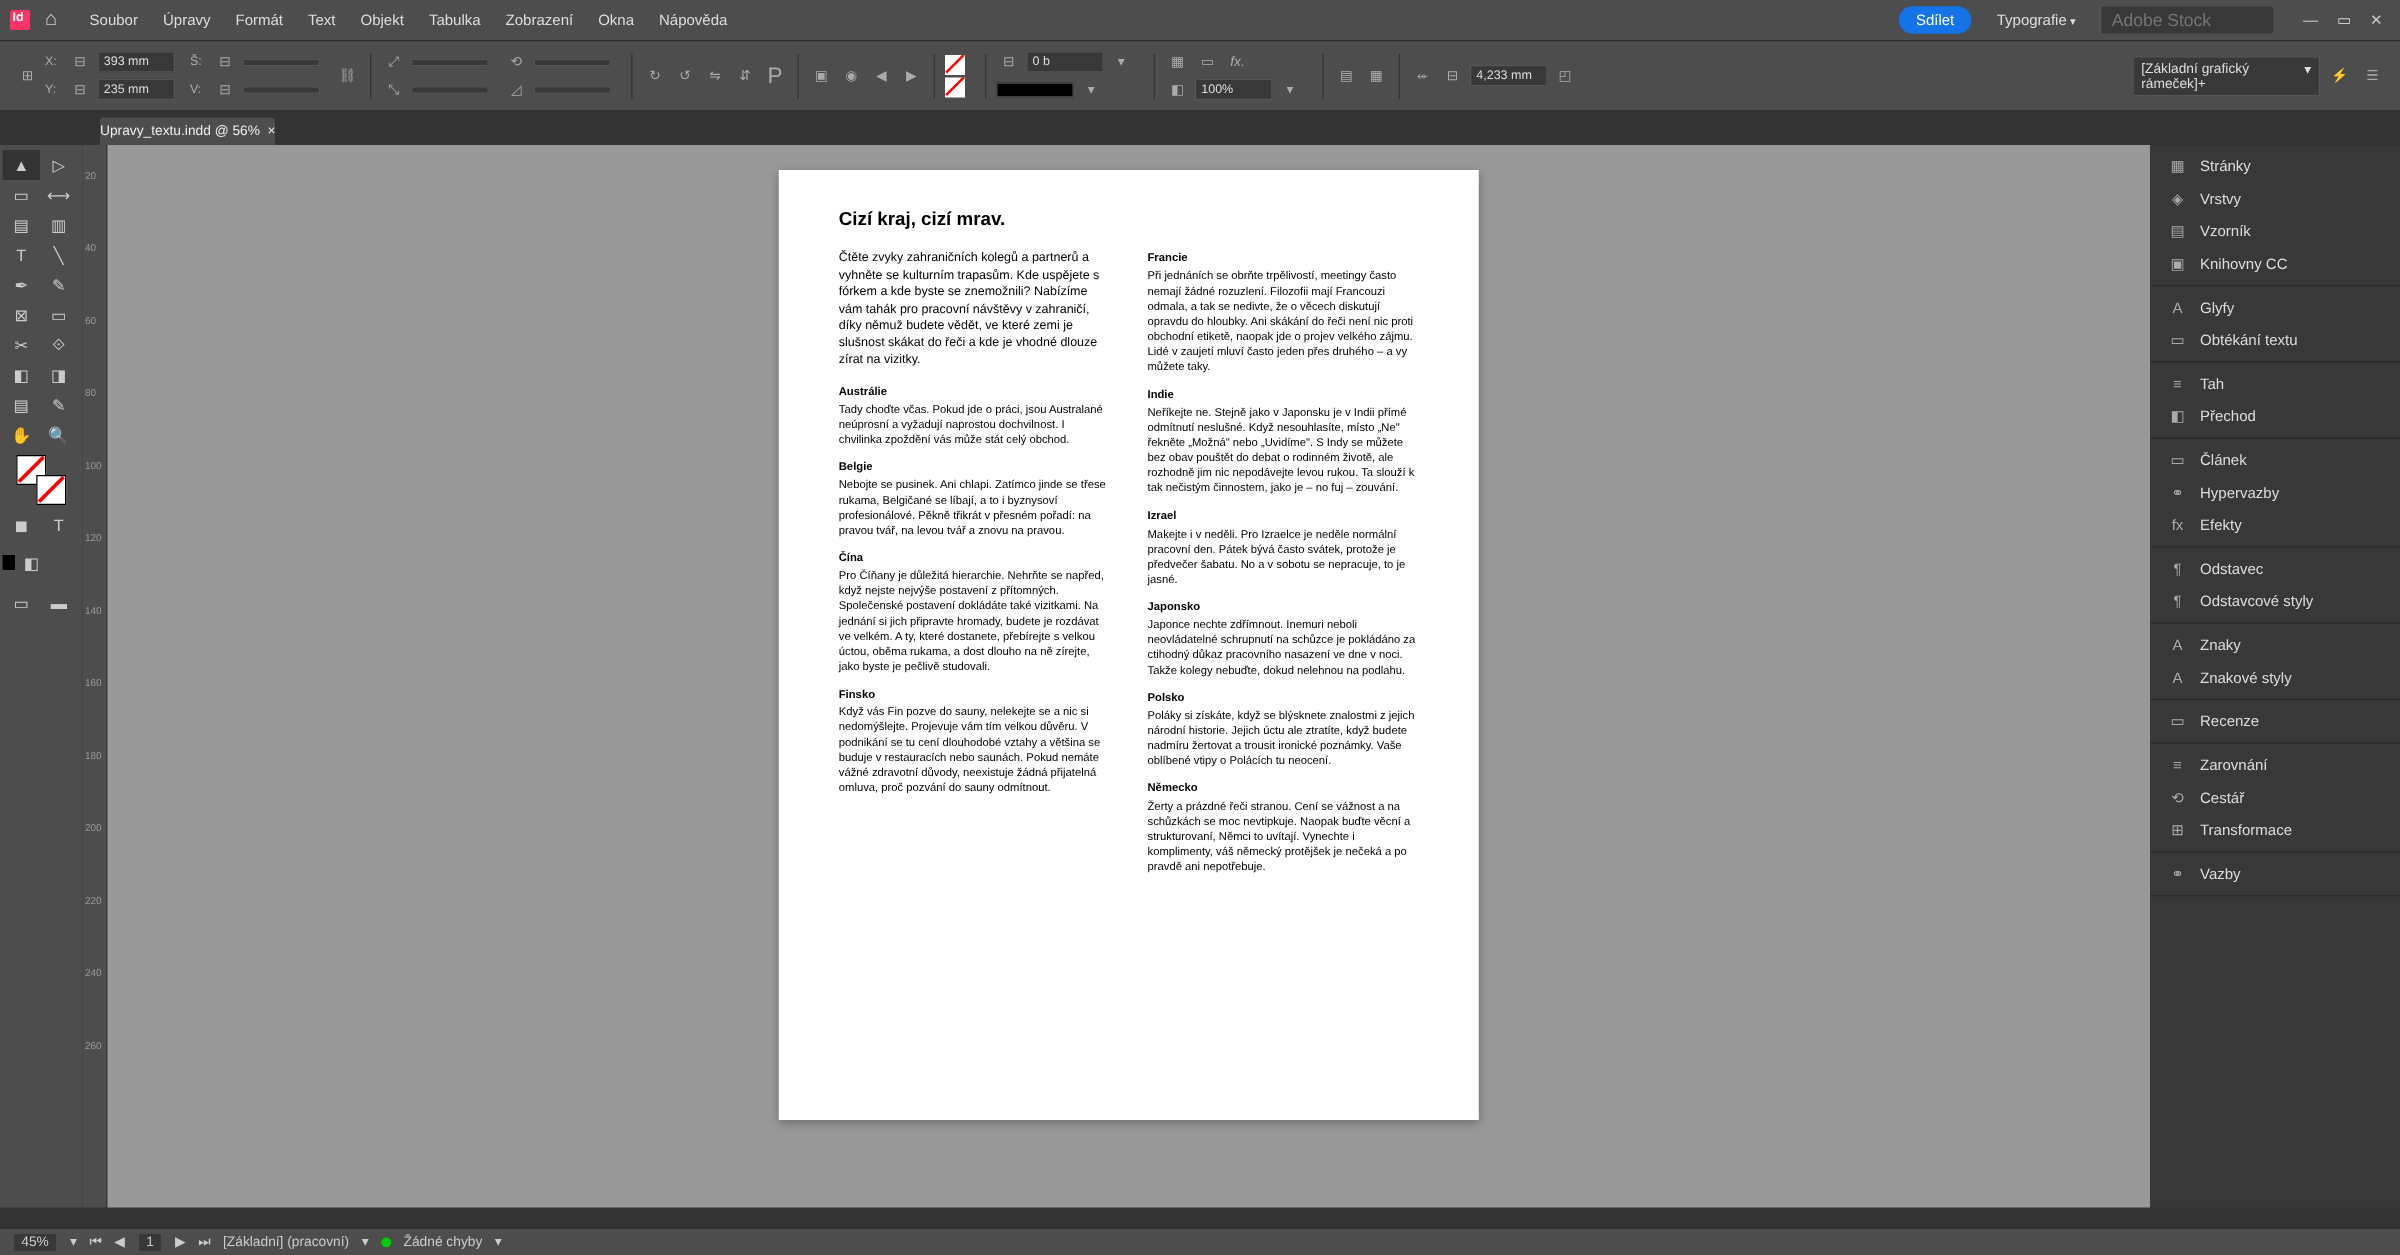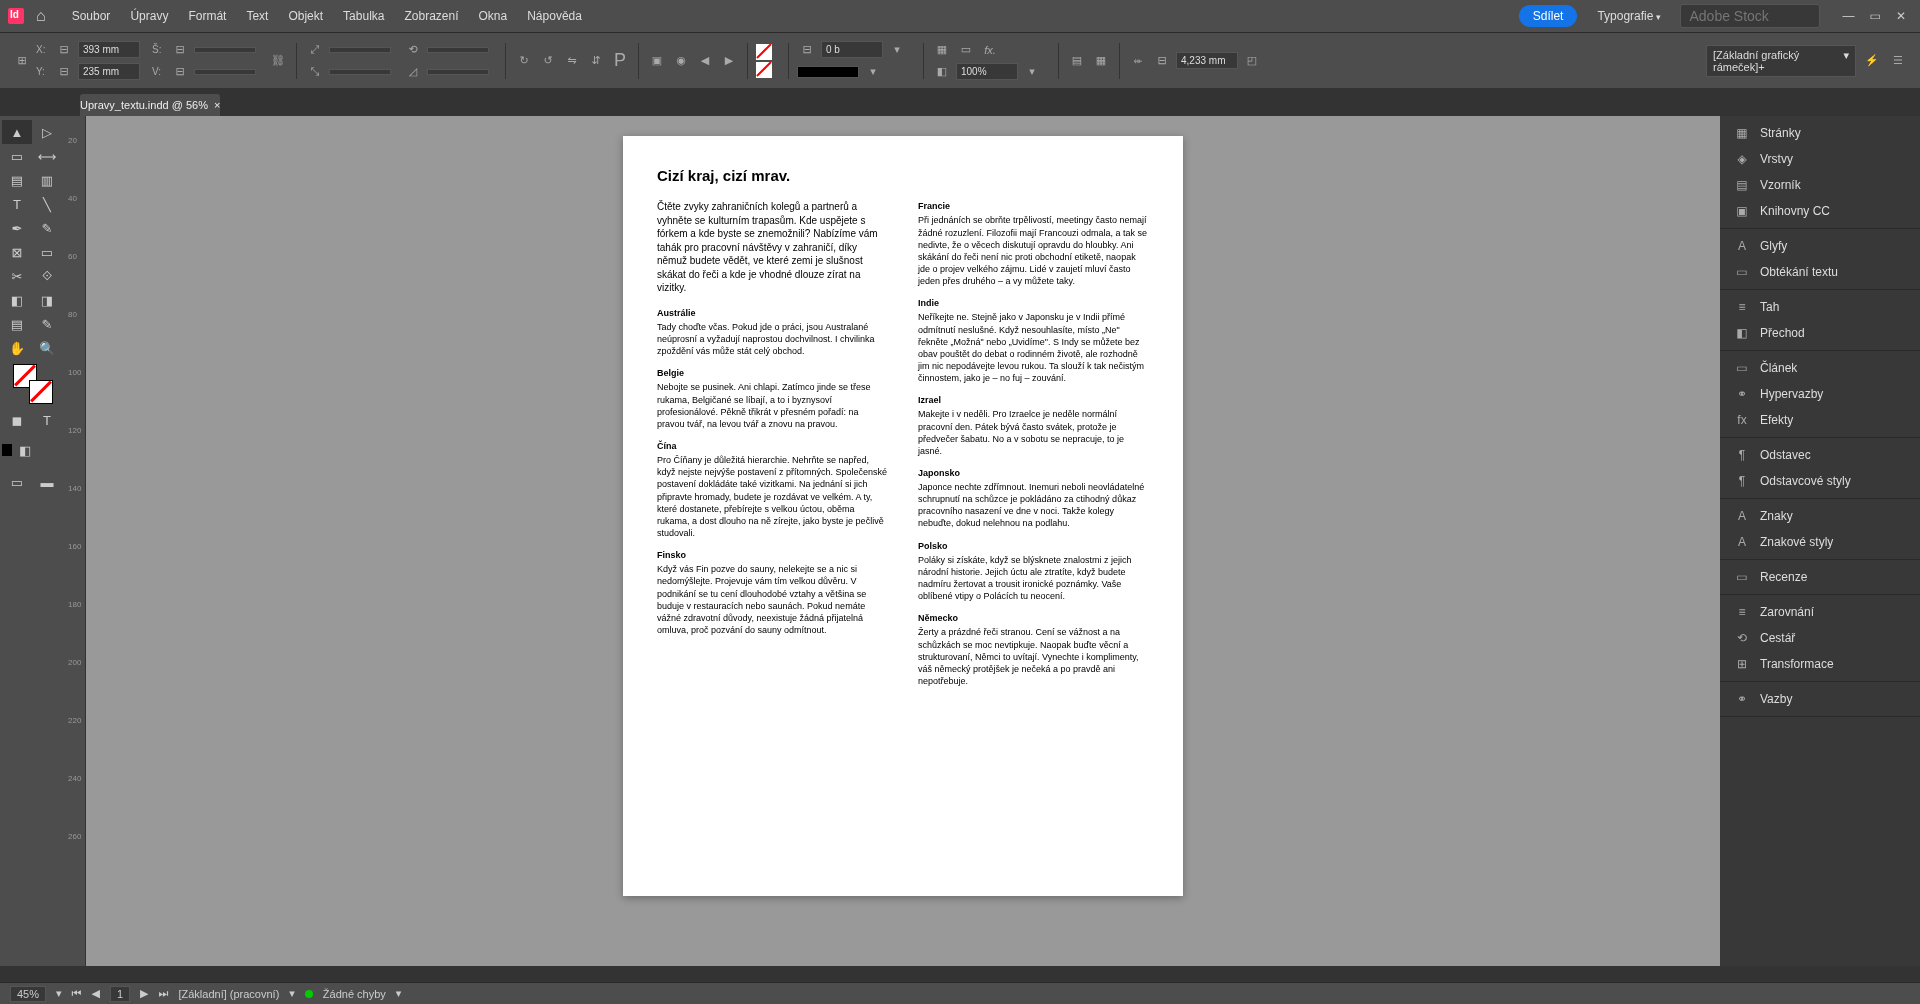--- a/index.html
+++ b/index.html
@@ -44,21 +44,21 @@
 .tools .swatch .bg { width:24px; height:24px; background:#fff; border:1px solid #000; position:absolute; right:0; bottom:0; }
 .tools .swatch .bg::after { content:""; position:absolute; left:-3px; top:9px; width:28px; height:3px; background:red; transform:rotate(-45deg); }
 
 .ruler-v { width:20px; background:#4d4d4d; border-right:1px solid #333; position:relative; font-size:8px; color:#999; }
 .ruler-v .tick { position:absolute; left:2px; }
 
 .canvas-wrap { flex:1; display:flex; flex-direction:row; }
 .ruler-h { height:20px; background:#4d4d4d; border-bottom:1px solid #333; display:flex; font-size:8px; color:#999; position:relative; }
 .ruler-h .tick { position:absolute; top:4px; }
 .canvas { flex:1; background:#999; overflow:auto; position:relative; }
-.page { width:560px; height:760px; background:#fff; margin:20px auto 0; box-shadow:0 2px 8px rgba(0,0,0,.3); padding:30px 34px; color:#000; font-size:9px; line-height:1.35; }
+.page { width:560px; height:760px; background:#fff; margin:20px auto 0; box-shadow:0 2px 8px rgba(0,0,0,.3); padding:30px 48px; color:#000; font-size:9px; line-height:1.35; }
 .page h2 { font-size:15px; font-weight:bold; margin-bottom:14px; }
 .page .cols { display:flex; gap:30px; }
 .page .col { flex:1; }
 .page .intro { font-size:10px; margin-bottom:12px; }
 .page .sec { margin-bottom:10px; }
 .page .sec b { display:block; font-size:9px; margin-bottom:2px; }
 
 .panels { width:200px; background:#383838; display:flex; flex-direction:column; }
 .panel-grp { border-bottom:1px solid #2a2a2a; padding:4px 0; }
 .panel-item { padding:6px 14px; display:flex; align-items:center; gap:10px; cursor:pointer; color:#ddd; font-size:12px; }

